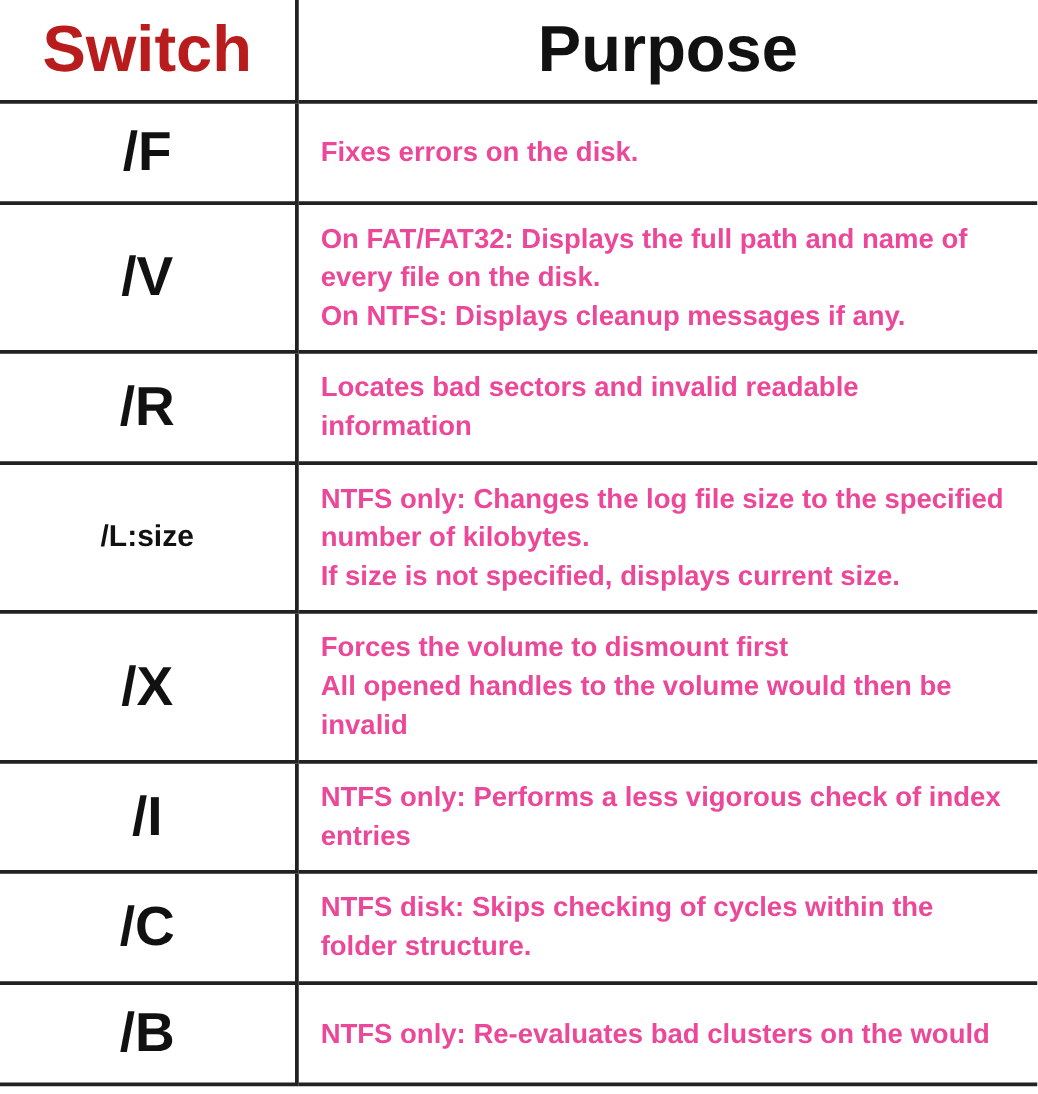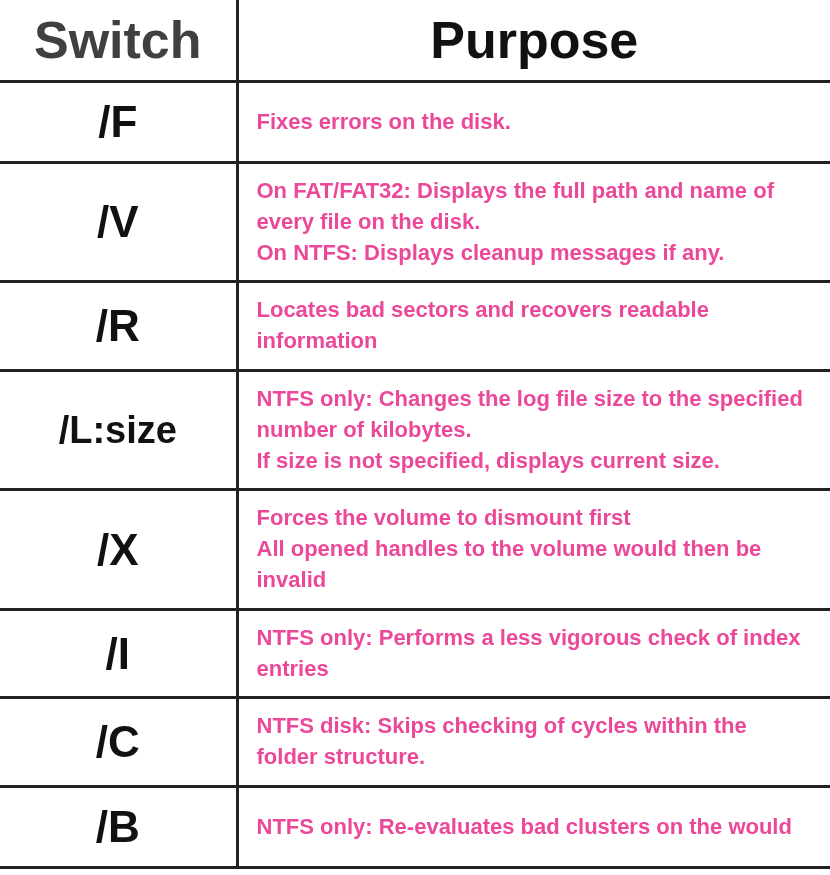--- a/index.html
+++ b/index.html
@@ -25,21 +25,21 @@
 
     .header-row {
       border-bottom: 3px solid #222;
     }
 
     .header-switch {
       width: 237px;
       text-align: center;
       font-size: 52px;
       font-weight: 900;
-      color: #404040;
+      color: #b91c1c;
       padding: 10px 8px;
       border-right: 3px solid #222;
       vertical-align: middle;
     }
 
     .header-purpose {
       text-align: center;
       font-size: 52px;
       font-weight: 900;
       color: #111;
@@ -56,21 +56,21 @@
       text-align: center;
       font-size: 44px;
       font-weight: 900;
       color: #111;
       padding: 14px 8px;
       border-right: 3px solid #222;
       vertical-align: middle;
     }
 
     .switch-cell.large {
-      font-size: 38px;
+      font-size: 24px;
     }
 
     .purpose-cell {
       padding: 12px 18px;
       font-size: 22px;
       font-weight: 700;
       color: #ec4899;
       vertical-align: middle;
       line-height: 1.4;
     }
@@ -97,21 +97,21 @@
   <tr class="data-row">
         <td class="switch-cell">/F</td>
         <td class="purpose-cell">Fixes errors on the disk.</td>
       </tr>
       <tr class="data-row">
         <td class="switch-cell">/V</td>
         <td class="purpose-cell">On FAT/FAT32: Displays the full path and name of every file on the disk.<br>On NTFS: Displays cleanup messages if any.</td>
       </tr>
       <tr class="data-row">
         <td class="switch-cell">/R</td>
-        <td class="purpose-cell">Locates bad sectors and recovers readable information</td>
+        <td class="purpose-cell">Locates bad sectors and invalid readable information</td>
       </tr>
       <tr class="data-row">
         <td class="switch-cell large">/L:size</td>
         <td class="purpose-cell">NTFS only:  Changes the log file size to the specified number of kilobytes.<br>If size is not specified, displays current size.</td>
       </tr>
       <tr class="data-row">
         <td class="switch-cell">/X</td>
         <td class="purpose-cell">Forces the volume to dismount first<br>All opened handles to the volume would then be invalid</td>
       </tr>
       <tr class="data-row">

